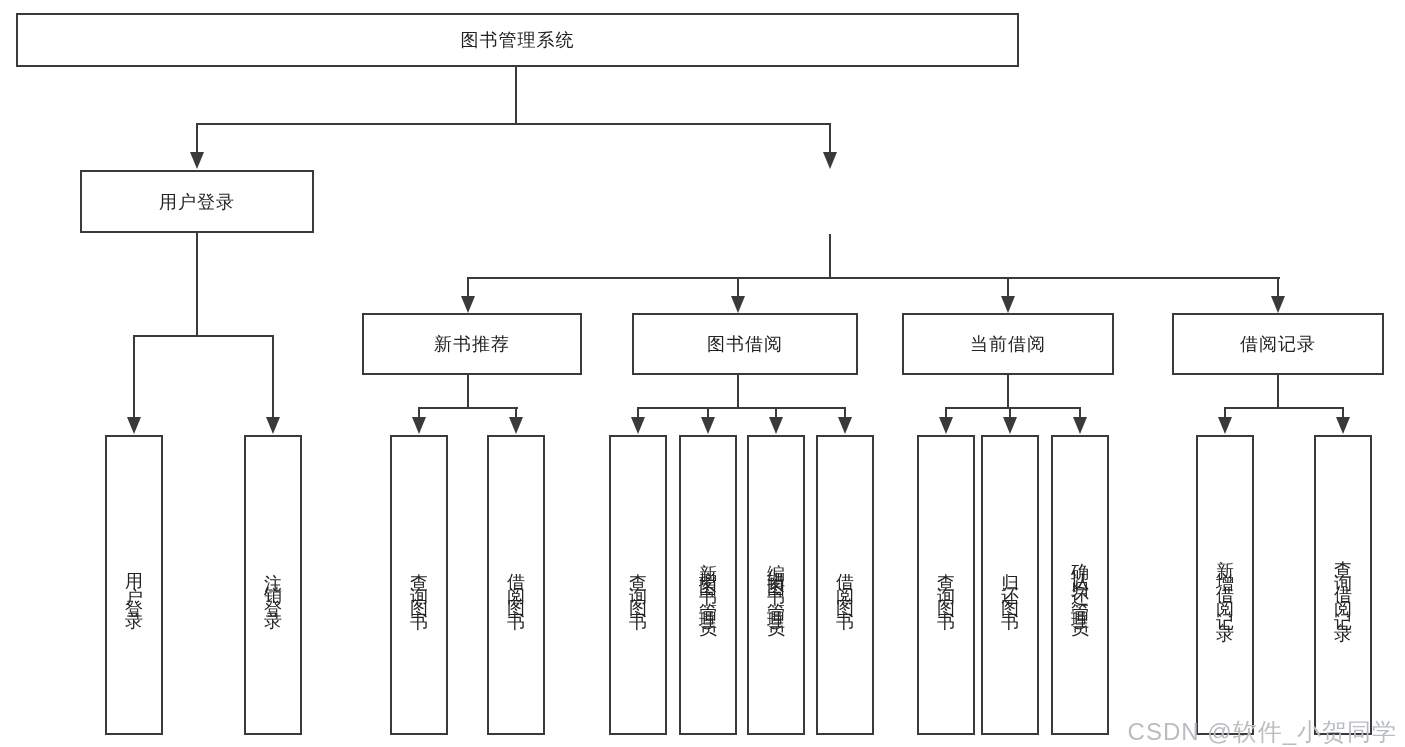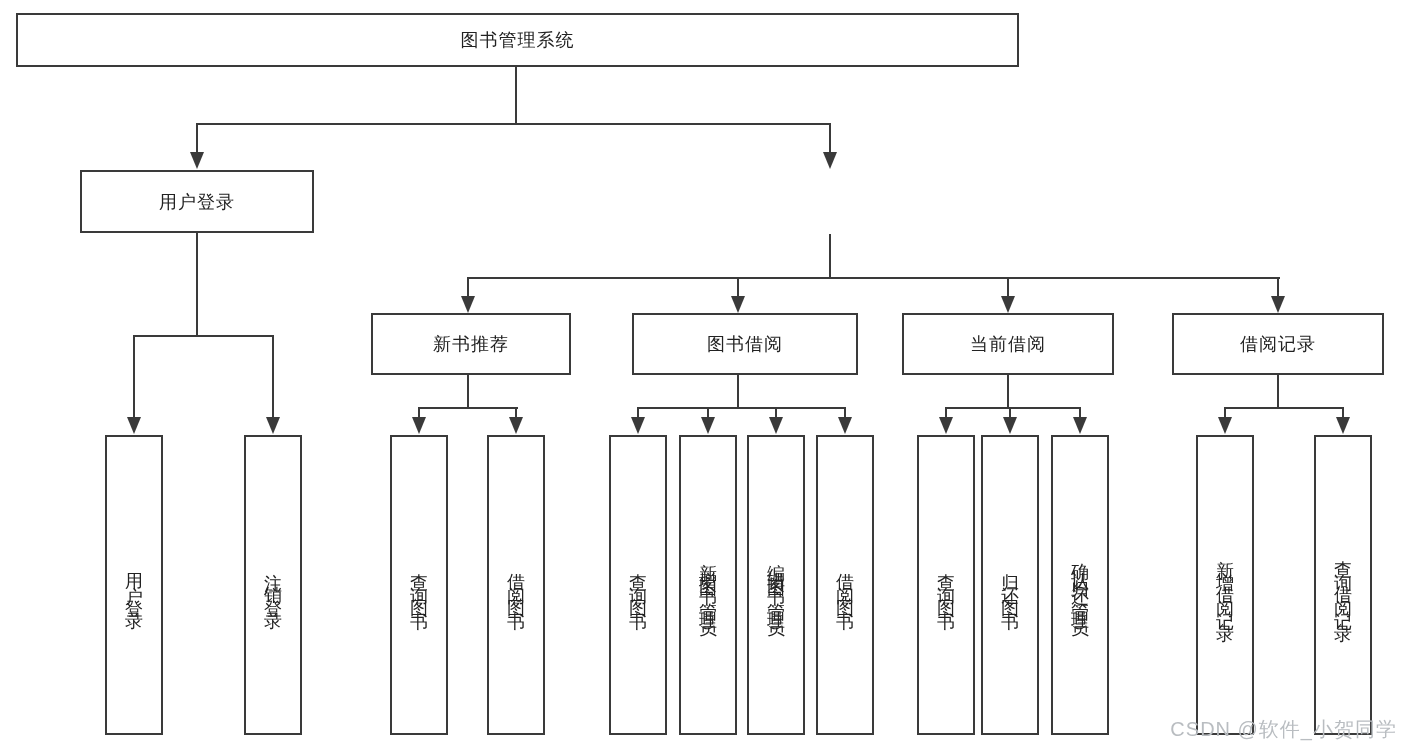--- a/index.html
+++ b/index.html
@@ -21,21 +21,21 @@
   .vline{width:2px;}
   .hline{height:2px;}
   .arrow{
     position:absolute;width:0;height:0;
     border-left:7px solid transparent;
     border-right:7px solid transparent;
     border-top:17px solid #3a3a3a;
   }
   .watermark{
     position:absolute;top:716px;right:8px;
-    font-size:20px;color:#b9bdc1;letter-spacing:1px;z-index:5;
+    font-size:24px;color:#b9bdc1;letter-spacing:1px;z-index:5;
   }
 </style>
 </head>
 <body>
 
 <div class="canvas">
 
   <div class="node" style="left:16px;top:13px;width:1003px;height:54px;align-items:center;">
     <span>图书管理系统</span>
   </div>
@@ -62,21 +62,21 @@
   <div class="hline" style="left:467px;top:277px;width:813px;"></div>
   <div class="vline" style="left:467px;top:278px;height:20px;"></div>
   <div class="arrow" style="left:461px;top:296px;"></div>
   <div class="vline" style="left:737px;top:278px;height:20px;"></div>
   <div class="arrow" style="left:731px;top:296px;"></div>
   <div class="vline" style="left:1007px;top:278px;height:20px;"></div>
   <div class="arrow" style="left:1001px;top:296px;"></div>
   <div class="vline" style="left:1277px;top:278px;height:20px;"></div>
   <div class="arrow" style="left:1271px;top:296px;"></div>
 
-  <div class="node" style="left:371px;top:313px;width:200px;height:62px;">
+  <div class="node" style="left:362px;top:313px;width:220px;height:62px;">
     <span>新书推荐</span>
   </div>
   <div class="node" style="left:632px;top:313px;width:226px;height:62px;">
     <span>图书借阅</span>
   </div>
   <div class="node" style="left:1172px;top:313px;width:212px;height:62px;">
     <span>借阅记录</span>
   </div>
   <div class="node" style="left:902px;top:313px;width:212px;height:62px;">
     <span>当前借阅</span>

